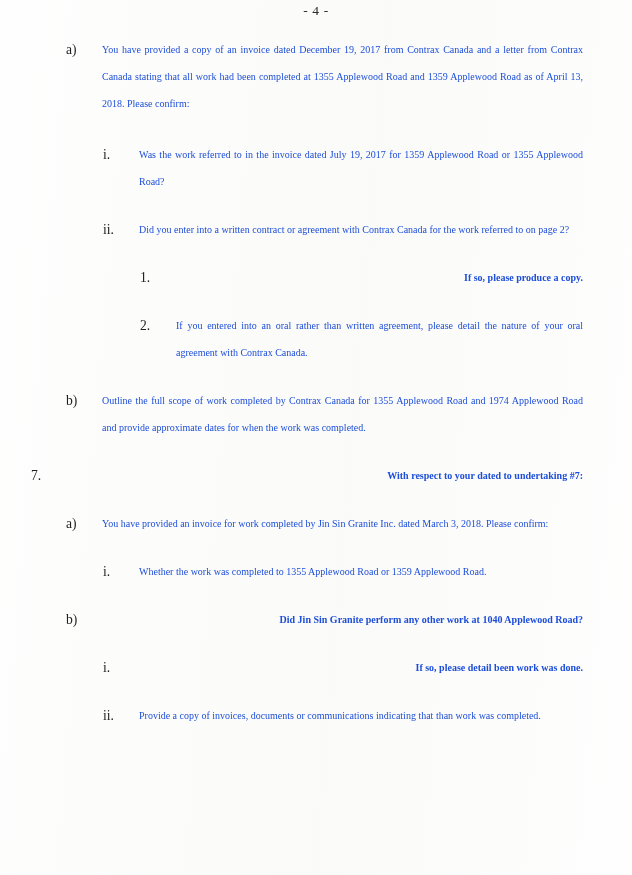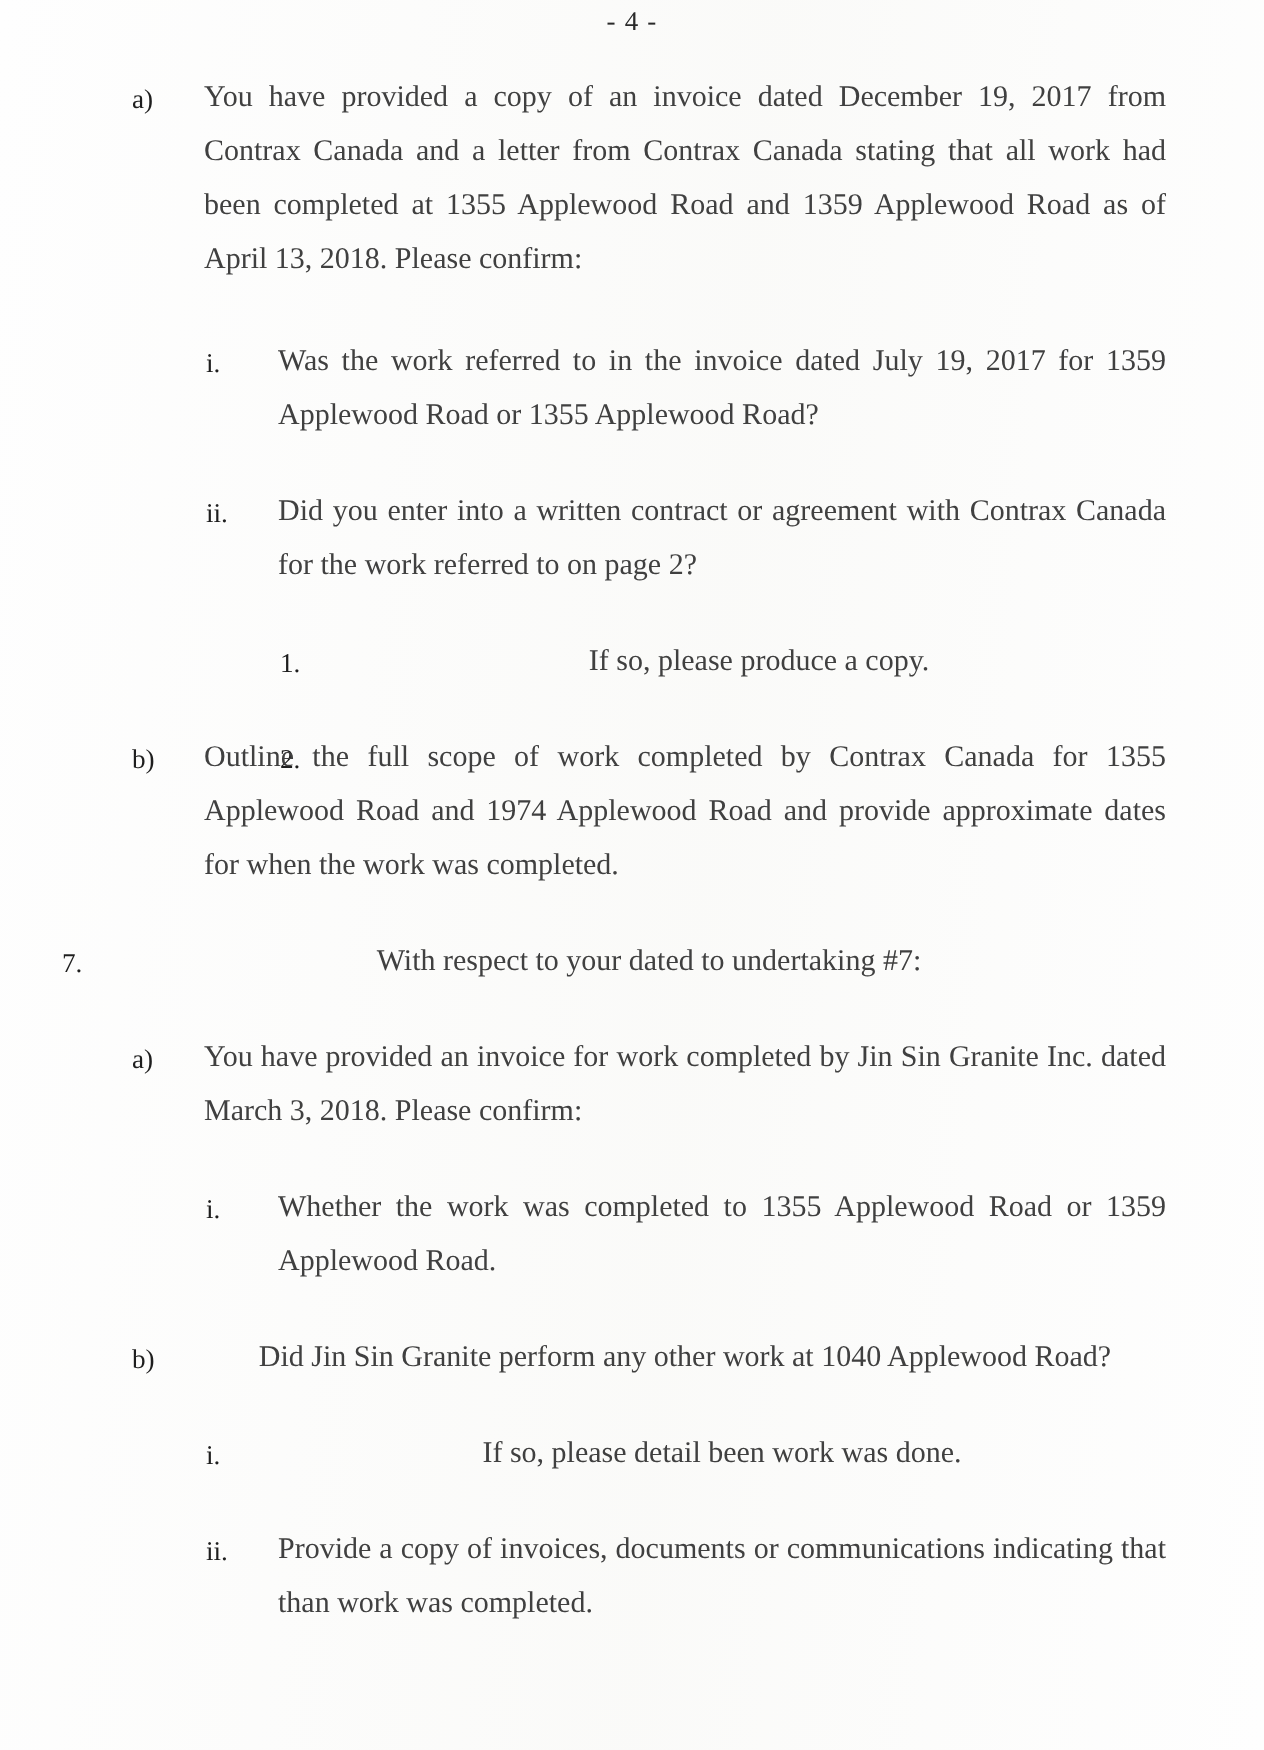--- a/index.html
+++ b/index.html
@@ -60,28 +60,28 @@
   .marker {
     position: absolute;
     top: 0;
     font-size: 13.6px;
     line-height: 27px;
     color: #1e1e1e;
     white-space: nowrap;
   }
 
   .text {
-    font-size: 15px;
+    font-size: 10px;
     line-height: 27px;
     text-align: justify;
     text-justify: inter-word;
-    color: #404040;
+    color: #1d4ed8;
     hyphens: none;
   }
-  .text.nojust { text-align: center; }
+  .text.nojust { text-align: right; font-weight: bold; }
 
   
   .lvl-num { padding-left: 66px; padding-right: 49px; }
   .lvl-num > .marker { left: 31px; }
 
   
   .lvl-alpha { padding-left: 102px; padding-right: 49px; }
   .lvl-alpha > .marker { left: 66px; }
 
   
@@ -118,20 +118,21 @@
       <div class="item lvl-roman gap-md">
         <span class="marker">ii.</span>
         <div class="text">Did you enter into a written contract or agreement with Contrax Canada for the work referred to on page 2?</div>
       </div>
       <div class="item lvl-deep gap-md">
         <span class="marker">1.</span>
         <div class="text nojust">If so, please produce a copy.</div>
       </div>
       <div class="item lvl-deep gap-md">
         <span class="marker">2.</span>
+        <div class="text">If you entered into an oral rather than written agreement, please detail the nature of your oral agreement with Contrax Canada.</div>
       </div>
       <div class="item lvl-alpha gap-md">
         <span class="marker">b)</span>
         <div class="text">Outline the full scope of work completed by Contrax Canada for 1355 Applewood Road and 1974 Applewood Road and provide approximate dates for when the work was completed.</div>
       </div>
       <div class="item lvl-num gap-md">
         <span class="marker">7.</span>
         <div class="text nojust">With respect to your dated to undertaking #7:</div>
       </div>
       <div class="item lvl-alpha gap-md">

